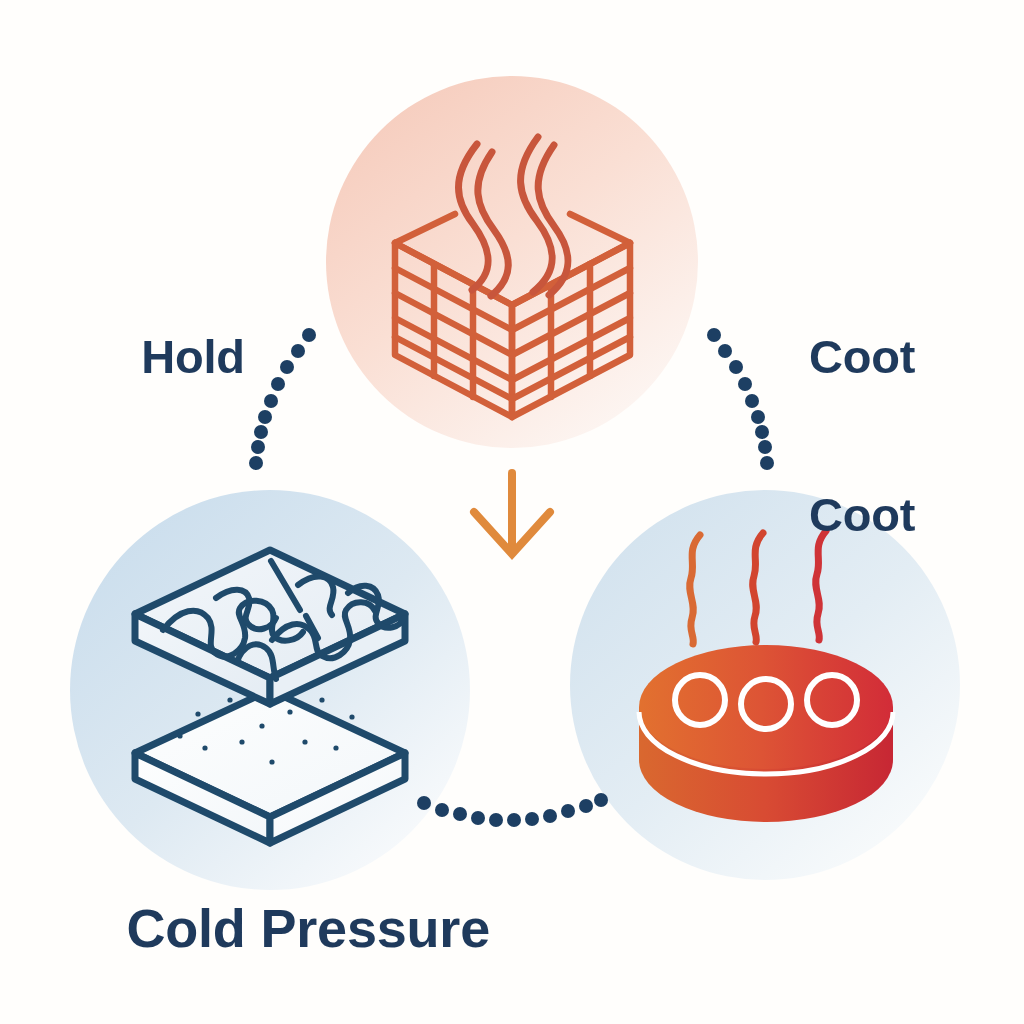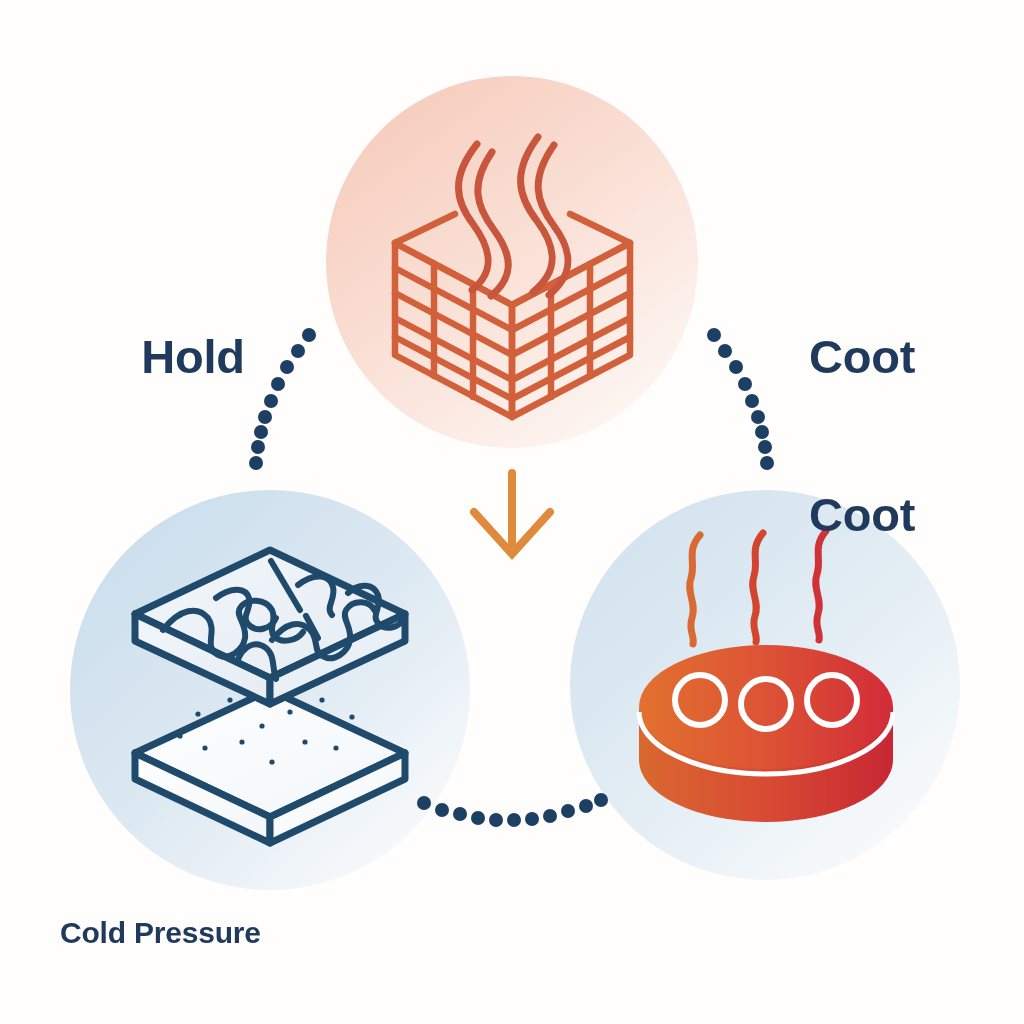--- a/index.html
+++ b/index.html
@@ -41,23 +41,22 @@
     left: 772px;
     top: 226px;
     width: 180px;
     font-size: 47px;
     text-align: center;
   }
   #label-cold-pressure {
     left: 60px;
     top: 898px;
     width: 430px;
-    font-size: 30px;
-    text-align: left;
-    margin-top: 18px;
+    font-size: 54px;
+    text-align: right;
   }
   #label-watermarking {
     left: 560px;
     top: 898px;
     width: 430px;
     font-size: 45px;
     text-align: center;
   }
 </style>
 </head>

